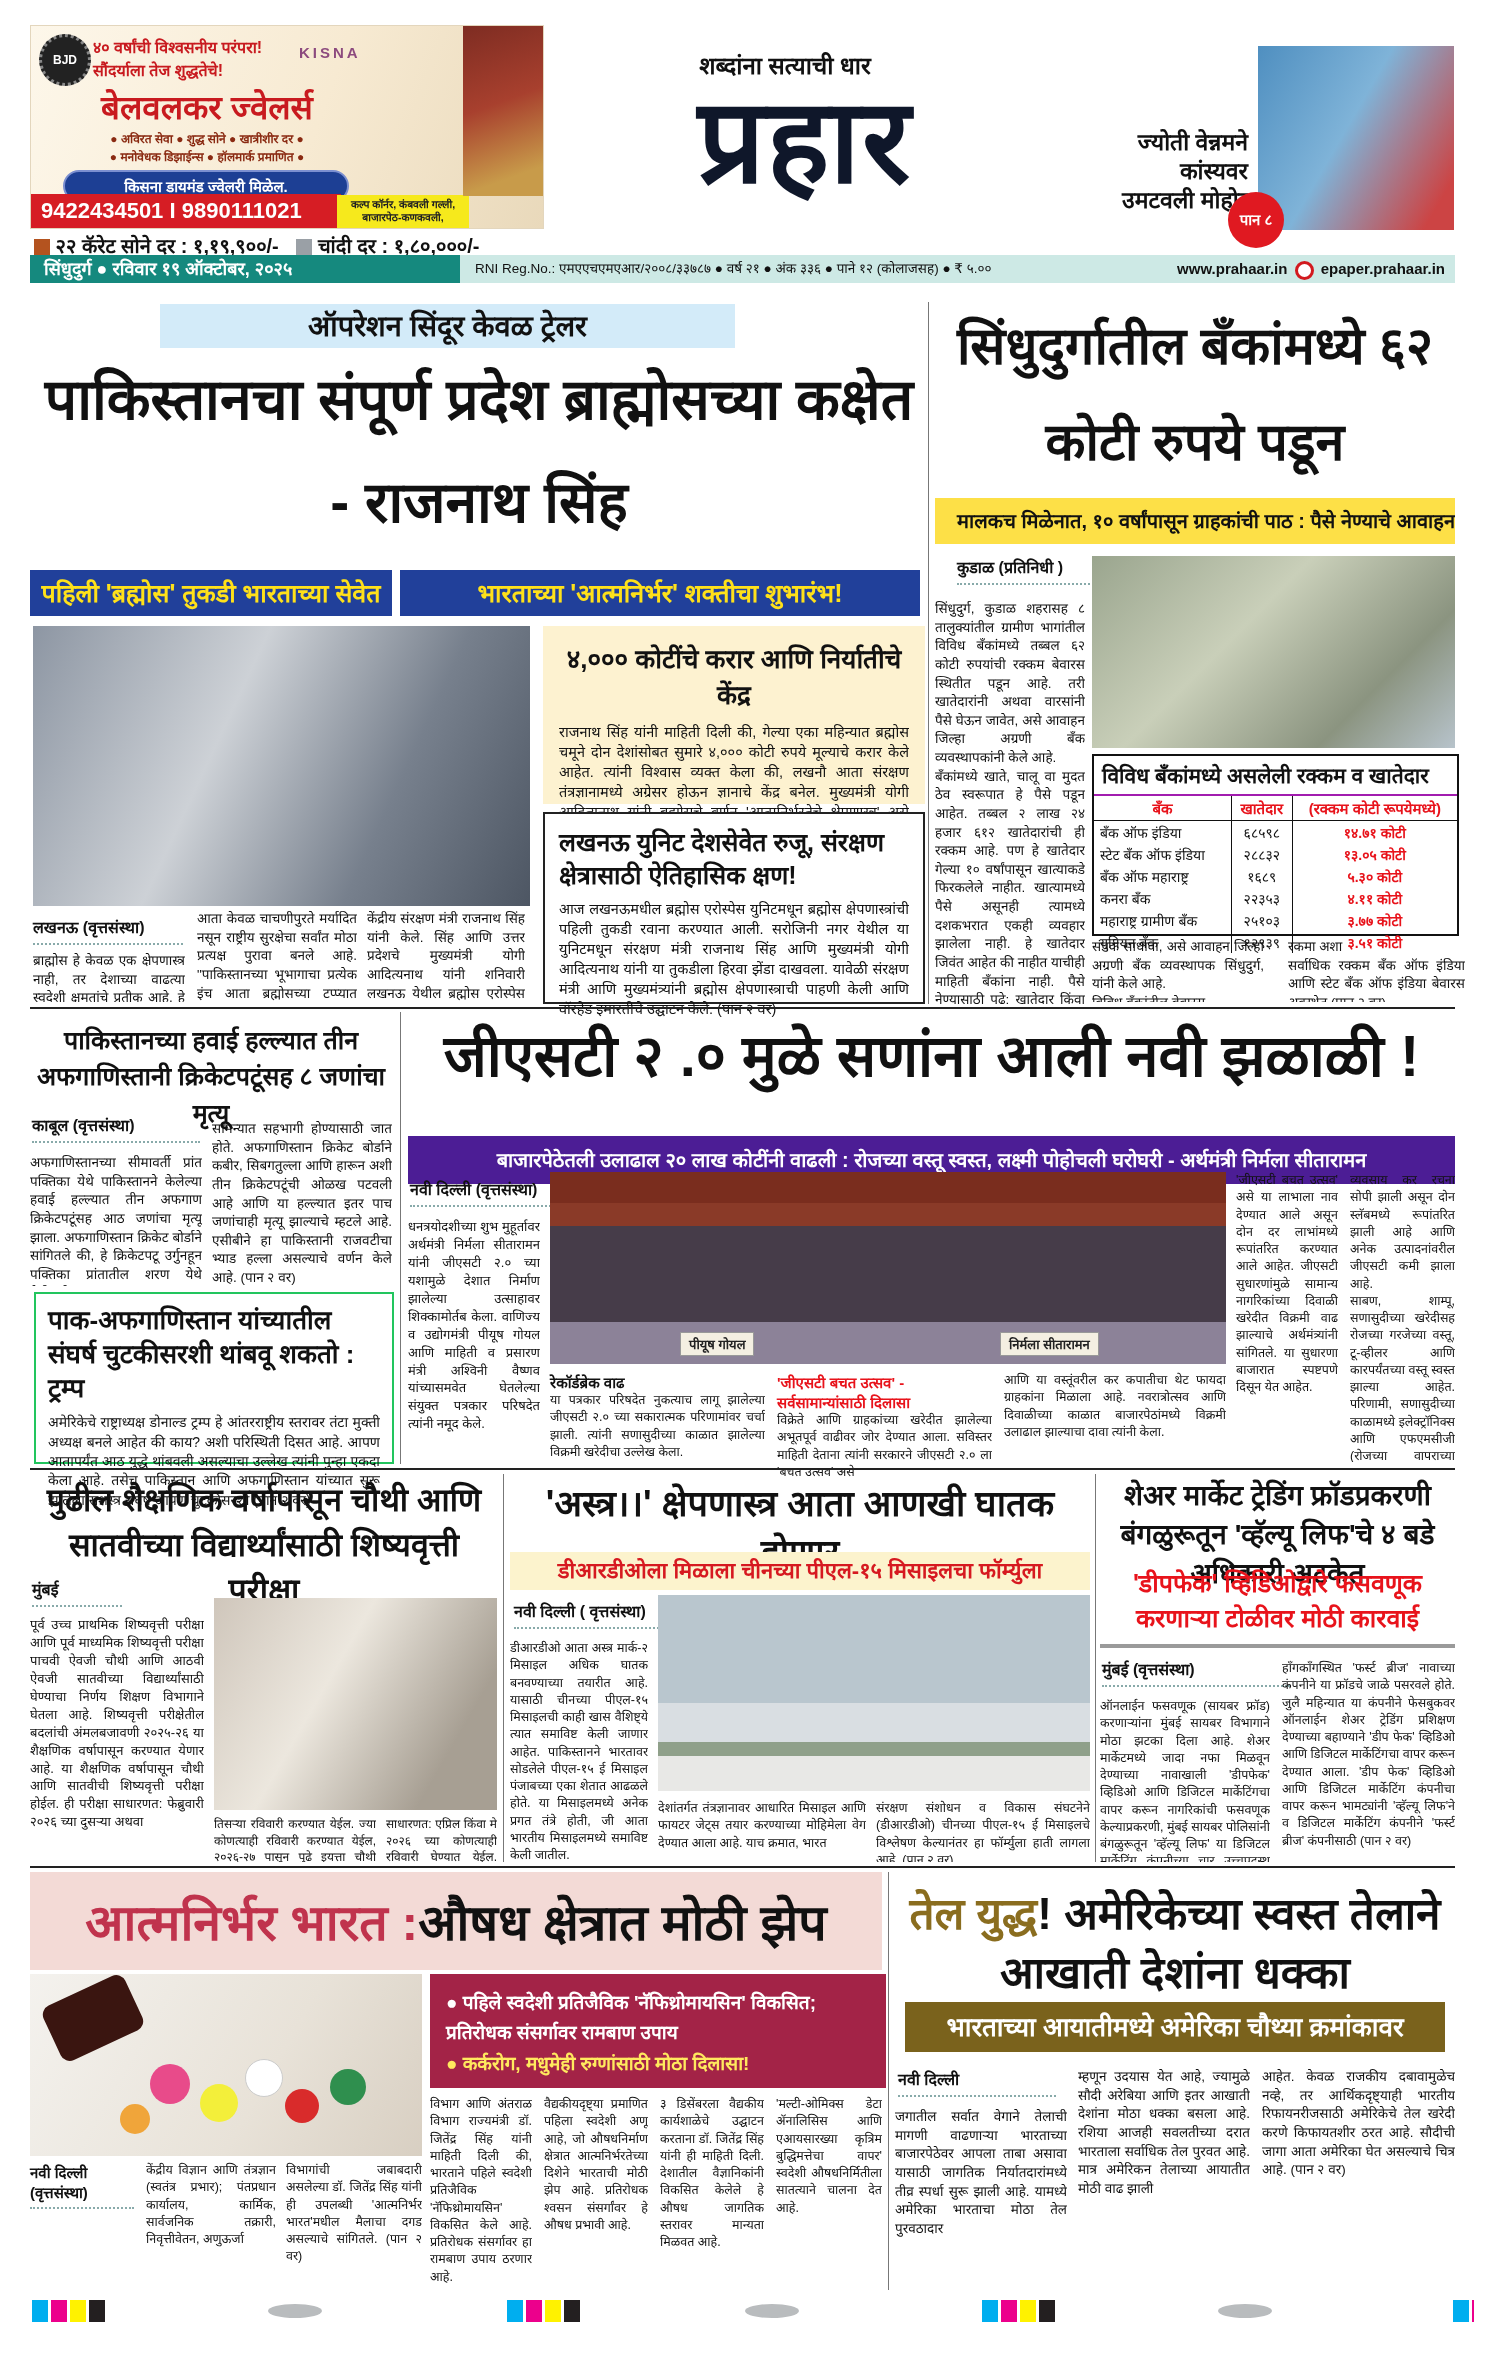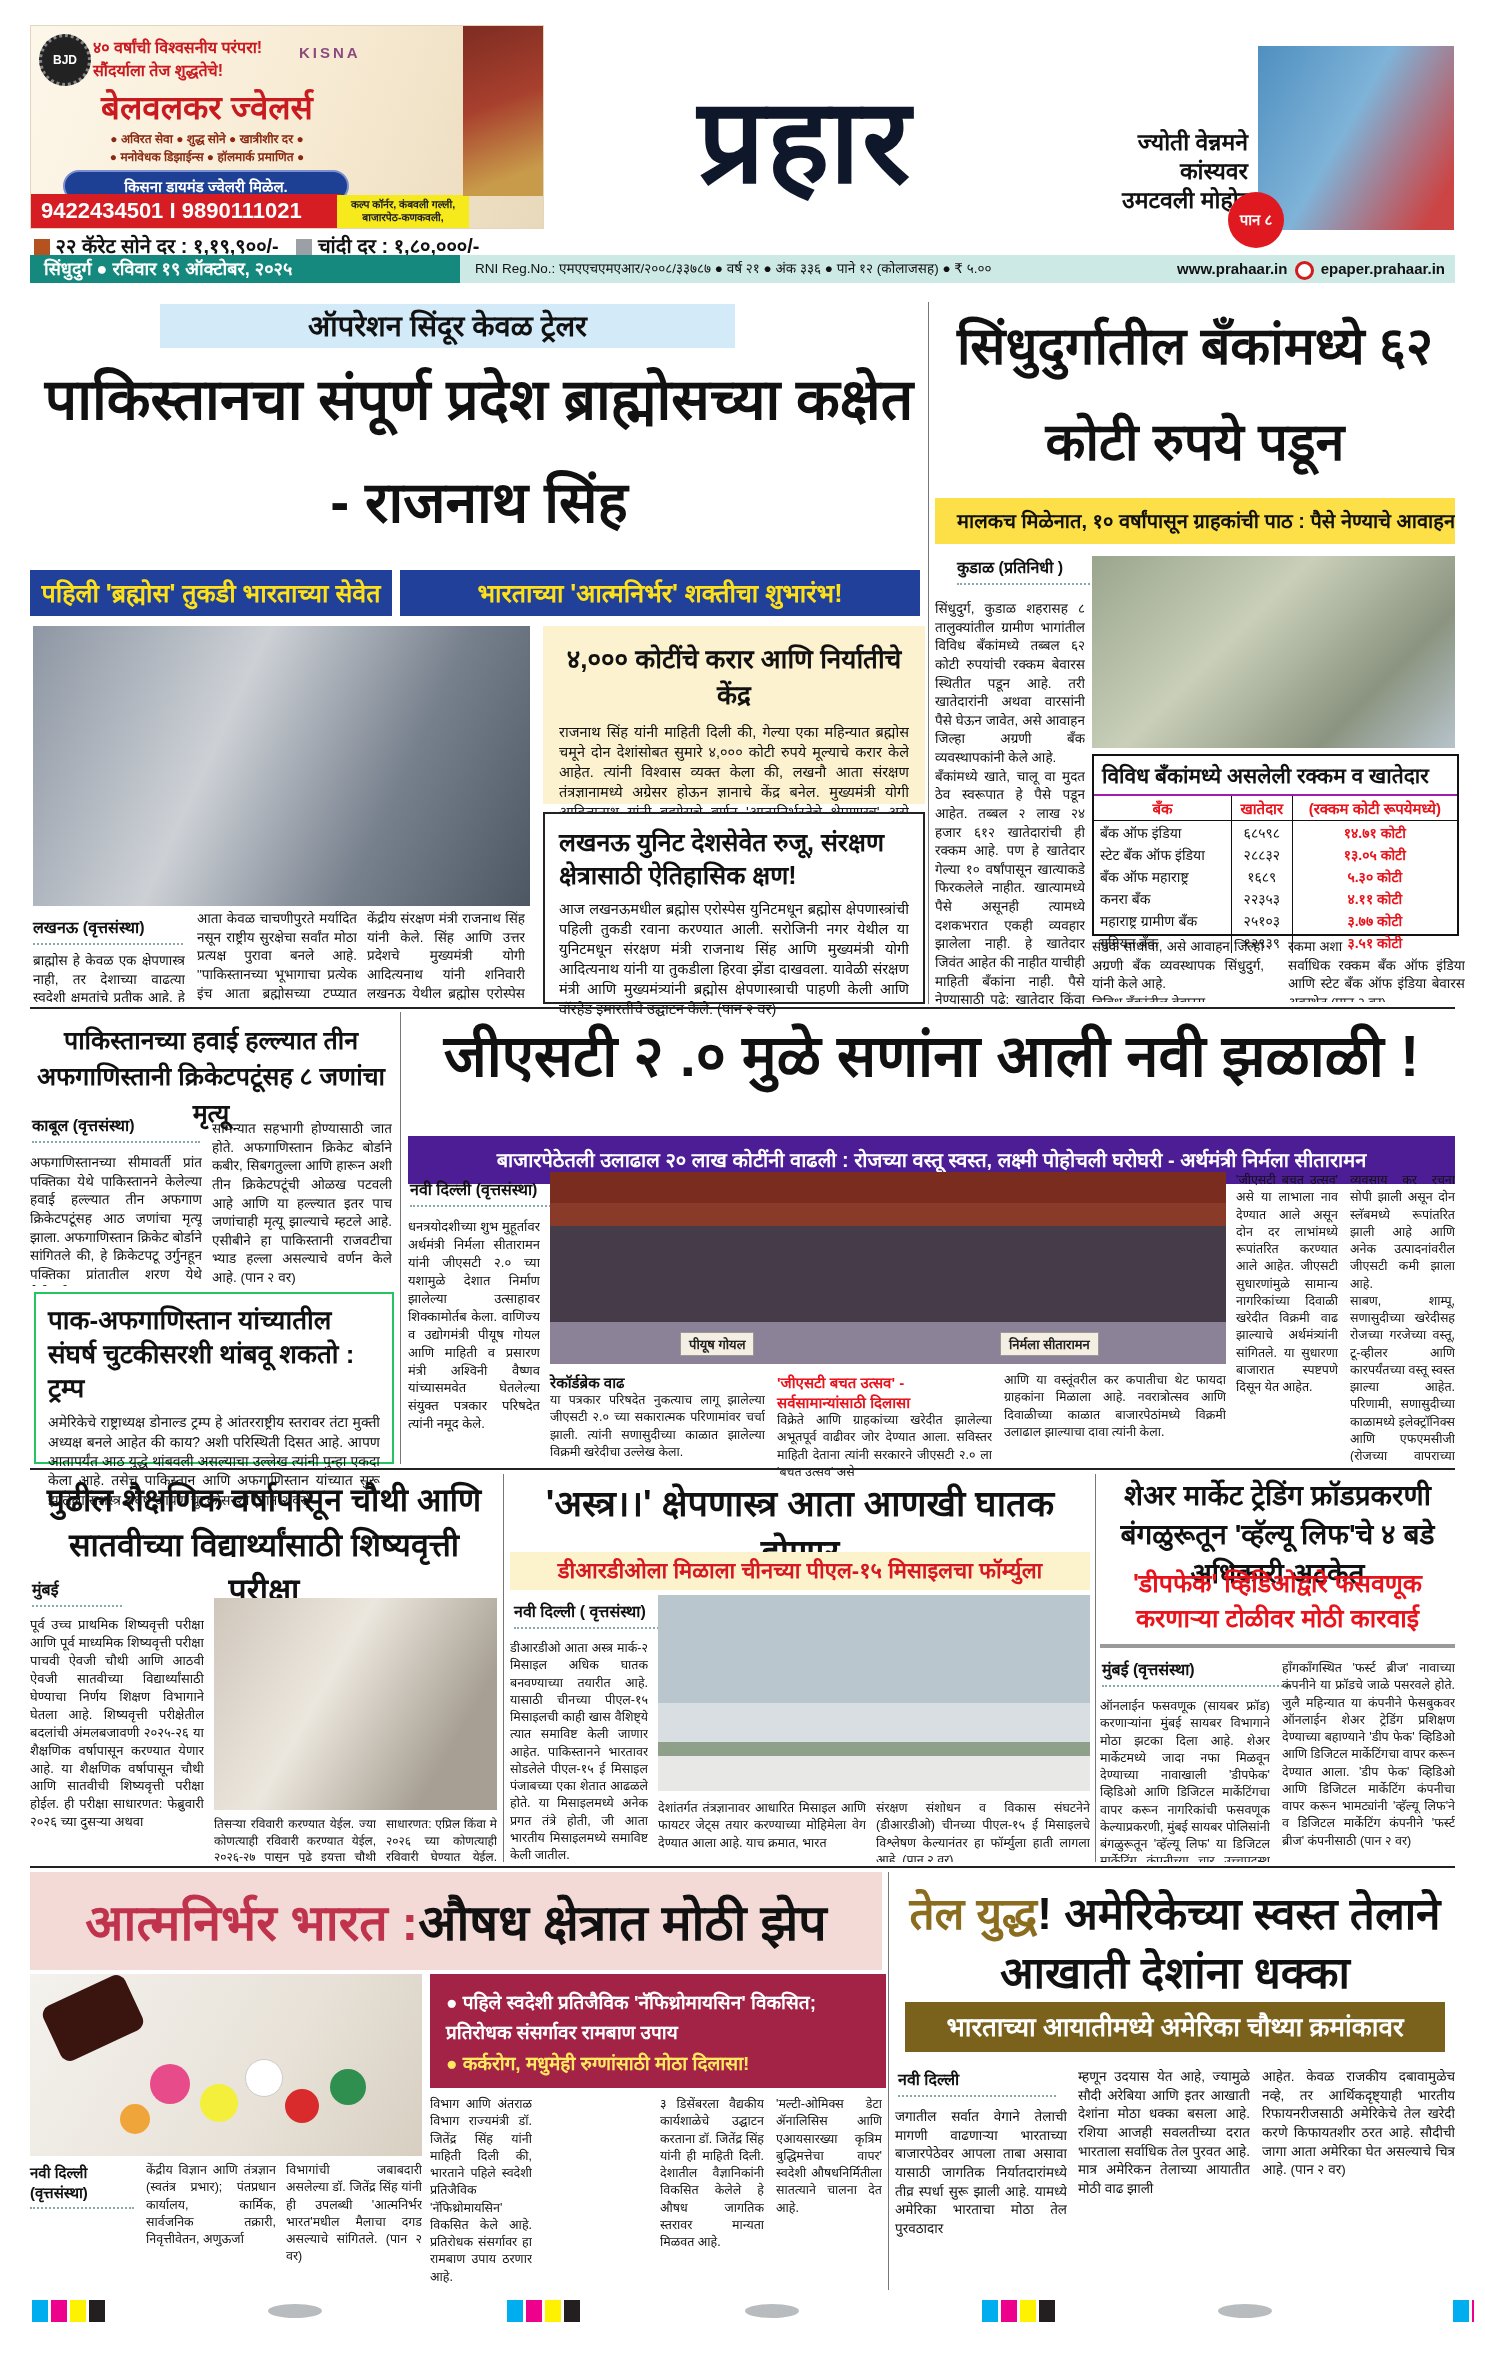--- a/index.html
+++ b/index.html
@@ -112,20 +112,21 @@
     <div class="photo ph-woman" style="right:0;top:0;width:80px;height:170px;"></div>
   </div>
 
   <div class="abs" style="left:34px;top:232px;font-size:20px;font-weight:bold;">
     <span style="display:inline-block;width:16px;height:16px;background:#b4531f;vertical-align:-2px;"></span>
     <span>२२ कॅरेट सोने दर : १,१९,९००/-</span>
     <span style="display:inline-block;width:16px;height:16px;background:#9aa0a6;vertical-align:-2px;margin-left:12px;"></span>
     <span>चांदी दर : १,८०,०००/-</span>
   </div>
 
+  <div class="abs tagline center" style="left:560px;top:48px;width:450px;">शब्दांना सत्याची धार</div>
   <div class="abs logo center" style="left:545px;top:80px;width:480px;">प्रहार</div>
 
   <div class="abs promo-title" style="left:1040px;top:128px;width:208px;">
     <div>ज्योती वेन्नमने</div>
     <div>कांस्यवर</div>
     <div>उमटवली मोहोर</div>
   </div>
   <div class="photo ph-archer" style="left:1258px;top:46px;width:196px;height:184px;"></div>
   <div class="abs pagebadge" style="left:1228px;top:192px;">पान ८</div>
 
@@ -289,20 +290,21 @@
     <div class="pill" style="left:215px;top:85px;width:36px;height:36px;background:#ffffff;border:1px solid #ccc;"></div>
     <div class="pill" style="left:255px;top:115px;width:34px;height:34px;background:#d92b2b;"></div>
     <div class="pill" style="left:300px;top:95px;width:36px;height:36px;background:#2f8f4e;"></div>
     <div class="pill" style="left:90px;top:130px;width:30px;height:30px;background:#f0a53a;"></div>
   </div>
   <div class="abs maroonstrip" style="left:430px;top:1974px;width:424px;height:86px;">
     <div>● पहिले स्वदेशी प्रतिजैविक 'नॅफिथ्रोमायसिन' विकसित; प्रतिरोधक संसर्गावर रामबाण उपाय</div>
     <div style="color:#ffe95e;">● कर्करोग, मधुमेही रुग्णांसाठी मोठा  दिलासा!</div>
   </div>
   <div class="abs body" style="left:430px;top:2096px;width:102px;height:194px;font-size:12.5px;">विभाग आणि अंतराळ विभाग राज्यमंत्री डॉ. जितेंद्र सिंह यांनी माहिती दिली की, भारताने पहिले स्वदेशी प्रतिजैविक 'नॅफिथ्रोमायसिन' विकसित केले आहे. प्रतिरोधक संसर्गावर हा रामबाण उपाय ठरणार आहे.</div>
+  <div class="abs body" style="left:544px;top:2096px;width:104px;height:194px;font-size:12.5px;">वैद्यकीयदृष्ट्या प्रमाणित पहिला स्वदेशी अणू आहे, जो औषधनिर्माण क्षेत्रात आत्मनिर्भरतेच्या दिशेने भारताची मोठी झेप आहे. प्रतिरोधक श्वसन संसर्गांवर हे औषध प्रभावी आहे.</div>
   <div class="abs body" style="left:660px;top:2096px;width:104px;height:194px;font-size:12.5px;">३ डिसेंबरला वैद्यकीय कार्यशाळेचे उद्घाटन करताना डॉ. जितेंद्र सिंह यांनी ही माहिती दिली. देशातील वैज्ञानिकांनी विकसित केलेले हे औषध जागतिक स्तरावर मान्यता मिळवत आहे.</div>
   <div class="abs body" style="left:776px;top:2096px;width:106px;height:194px;font-size:12.5px;">'मल्टी-ओमिक्स डेटा ॲनालिसिस आणि एआयसारख्या कृत्रिम बुद्धिमत्तेचा वापर' स्वदेशी औषधनिर्मितीला सातत्याने चालना देत आहे.</div>
   <div class="abs byline" style="left:30px;top:2162px;width:104px;font-size:15px;">नवी दिल्ली (वृत्तसंस्था)</div>
   <div class="abs body" style="left:146px;top:2162px;width:130px;height:128px;font-size:12.5px;">केंद्रीय विज्ञान आणि तंत्रज्ञान (स्वतंत्र प्रभार); पंतप्रधान कार्यालय, कार्मिक, सार्वजनिक तक्रारी, निवृत्तीवेतन, अणुऊर्जा</div>
   <div class="abs body" style="left:286px;top:2162px;width:136px;height:128px;font-size:12.5px;">विभागांची जबाबदारी असलेल्या डॉ. जितेंद्र सिंह यांनी ही उपलब्धी 'आत्मनिर्भर भारत'मधील मैलाचा दगड असल्याचे सांगितले.  (पान २ वर)</div>
 
   <div class="vline" style="left:888px;top:1872px;height:418px;"></div>
 
   <div class="abs oil-headline" style="left:895px;top:1884px;width:560px;">
     <span class="accent">तेल युद्ध</span><span>! अमेरिकेच्या स्वस्त तेलाने आखाती देशांना धक्का</span>

